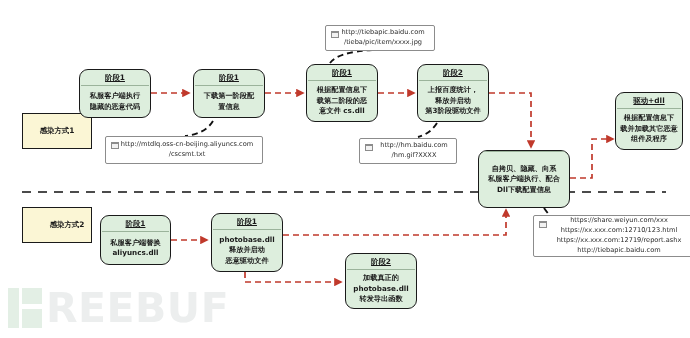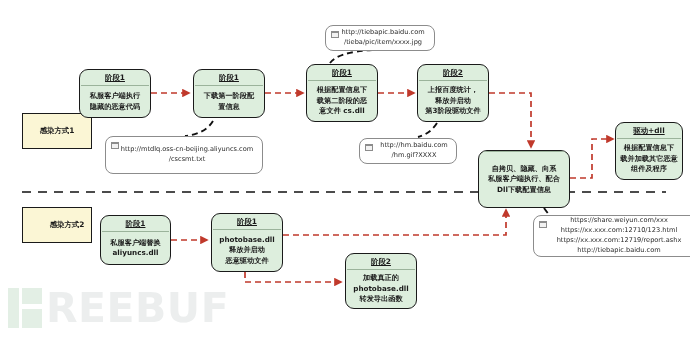--- a/index.html
+++ b/index.html
@@ -121,21 +121,21 @@
     font-weight: bold;
     color: #1a1a1a;
   }
 
   
   .callout {
     position: absolute;
     box-sizing: border-box;
     background: #ffffff;
     border: 1px solid #8c8c8c;
-    border-radius: 8px;
+    border-radius: 2px;
     display: flex;
     align-items: center;
     justify-content: center;
     padding: 3px 8px 3px 14px;
   }
   .callout-text {
     text-align: center;
     font-size: 6.6px;
     color: #2b2b2b;
     line-height: 1.5;
@@ -239,21 +239,21 @@
 第3阶段驱动文件</div>
   </div>
 
   <div class="node" style="left:478px; top:150px; width:92px; height:58px;">
     <div class="node-divider"></div>
     <div class="node-body">自拷贝、隐藏、向系
 私服客户端执行、配合
 Dll下载配置信息</div>
   </div>
 
-  <div class="node" style="left:615px; top:122px; width:68px; height:58px;">
+  <div class="node" style="left:615px; top:92px; width:68px; height:58px;">
     <div class="node-title">驱动+dll</div>
     <div class="node-divider"></div>
     <div class="node-body">根据配置信息下
 载并加载其它恶意
 组件及程序</div>
   </div>
 
   <div class="node" style="left:100px; top:215px; width:71px; height:50px;">
     <div class="node-title">阶段1</div>
     <div class="node-divider"></div>
@@ -276,21 +276,21 @@
 photobase.dll
 转发导出函数</div>
   </div>
 
   <div class="callout" style="left:325px; top:25px; width:110px; height:26px;">
     <span class="callout-icon"></span>
     <span class="callout-text">http://tiebapic.baidu.com
 /tieba/pic/item/xxxx.jpg</span>
   </div>
 
-  <div class="callout" style="left:105px; top:136px; width:158px; height:38px;">
+  <div class="callout" style="left:105px; top:136px; width:158px; height:28px;">
     <span class="callout-icon"></span>
     <span class="callout-text">http://mtdlq.oss-cn-beijing.aliyuncs.com
 /cscsmt.txt</span>
   </div>
 
   <div class="callout" style="left:359px; top:138px; width:98px; height:26px;padding-left:20px;">
     <span class="callout-icon"></span>
     <span class="callout-text">http://hm.baidu.com
 /hm.gif?XXXX</span>
   </div>

